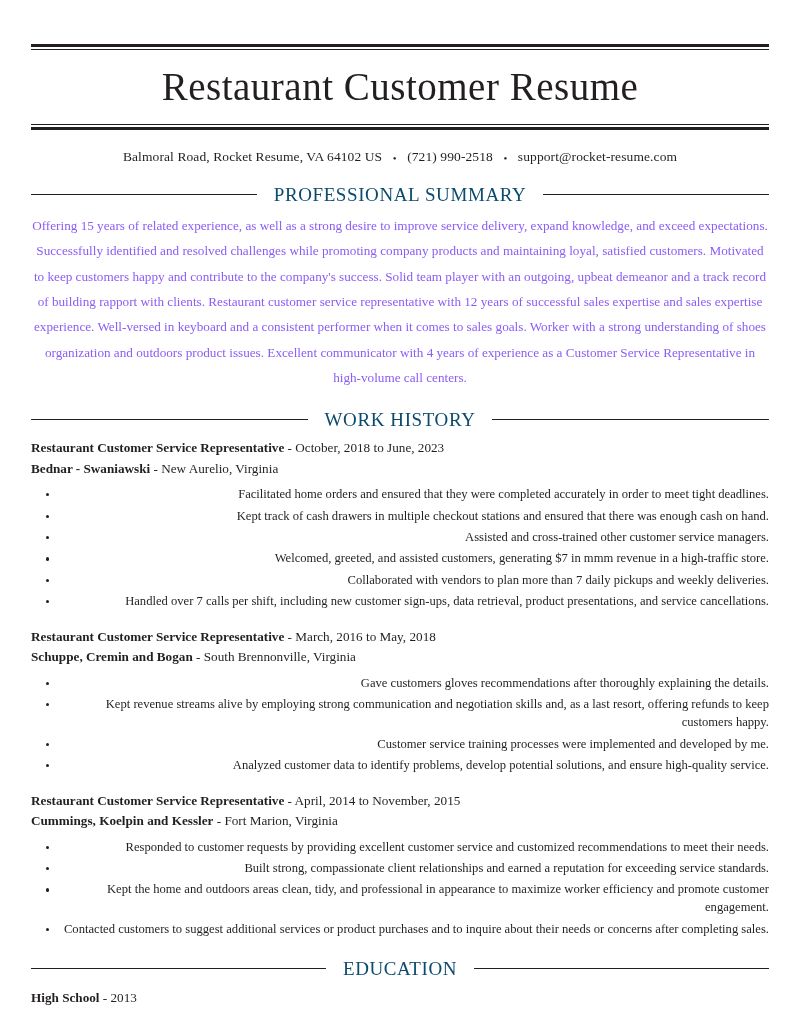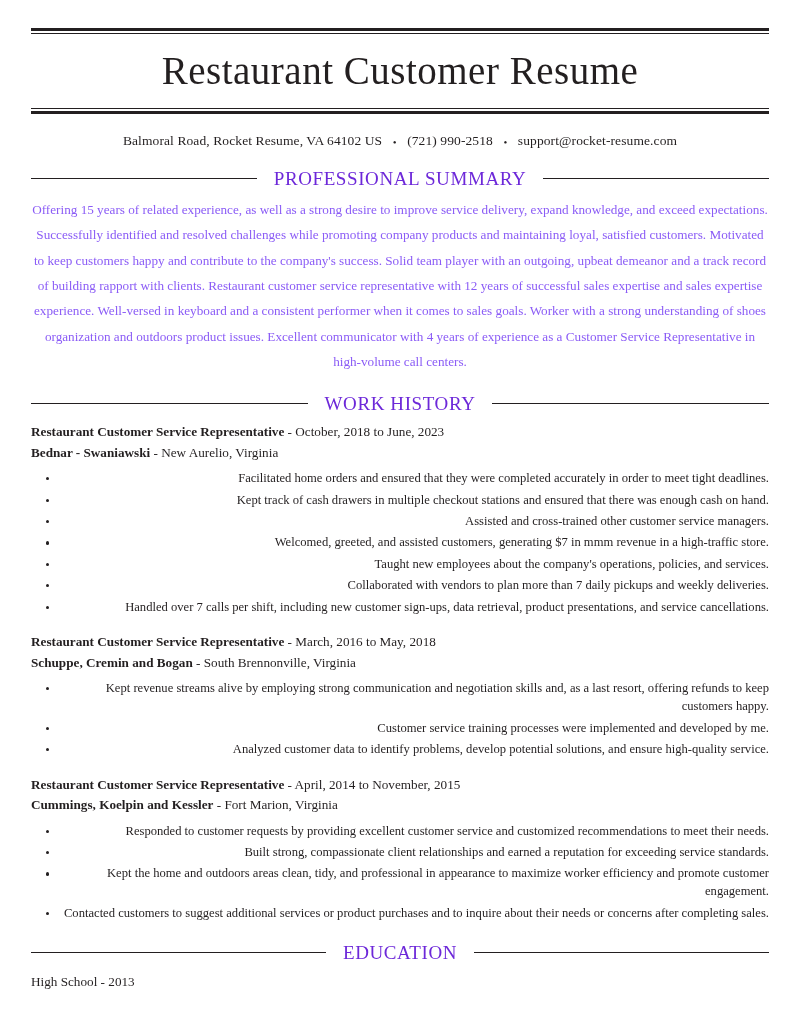--- a/index.html
+++ b/index.html
@@ -11,21 +11,21 @@
   body {
     width: 800px;
     height: 1035px;
     font-family: "Liberation Serif", "DejaVu Serif", serif;
     color: #231f20;
     overflow: hidden;
   }
   .page {
     width: 800px;
     height: 1035px;
-    padding: 0 31px;
+    padding: 16px 31px;
     position: relative;
   }
 
   
   .header-block { padding-top: 28px; }
   .rule-thick {
     height: 3px;
     background: #231f20;
     width: 100%;
   }
@@ -70,21 +70,21 @@
   .section-head .line {
     flex: 1 1 auto;
     height: 1px;
     background: #231f20;
   }
   .section-head .title {
     flex: 0 0 auto;
     padding: 0 17px;
     font-size: 19px;
     letter-spacing: 0.6px;
-    color: #6d28d9;
+    color: #0c4a6e;
     line-height: 1;
     white-space: nowrap;
   }
 
   
   .summary {
     font-size: 13.2px;
     line-height: 1.92;
     text-align: center;
     color: #8b5cf6;
@@ -123,21 +123,21 @@
     border-radius: 50%;
     background: #231f20;
   }
 
   
   .edu-line {
     font-size: 13.2px;
     line-height: 1.62;
     color: #231f20;
   }
-  .edu-line b { font-weight: 400; }
+  .edu-line b { font-weight: 700; }
 </style>
 </head>
 <body>
 
 <div class="page">
 
   <div class="header-block">
     <div class="rule-thick"></div>
     <div class="rule-gap"></div>
     <div class="rule-thin"></div>
@@ -177,36 +177,36 @@
     </div>
     <div class="job-line">
       <b>Bednar - Swaniawski</b>
       <span>- New Aurelio, Virginia</span>
     </div>
     <ul class="bullets">
       <li>Facilitated home orders and ensured that they were completed accurately in order to meet tight deadlines.</li>
       <li>Kept track of cash drawers in multiple checkout stations and ensured that there was enough cash on hand.</li>
       <li>Assisted and cross-trained other customer service managers.</li>
       <li>Welcomed, greeted, and assisted customers, generating $7 in mmm revenue in a high-traffic store.</li>
-      <li>Taught new employees about the company's operations, policies, and services.</li>
       <li>Collaborated with vendors to plan more than 7 daily pickups and weekly deliveries.</li>
       <li>Handled over 7 calls per shift, including new customer sign-ups, data retrieval, product presentations, and service cancellations.</li>
     </ul>
   </div>
 
   <div class="job">
     <div class="job-line">
       <b>Restaurant Customer Service Representative</b>
       <span>- March, 2016 to May, 2018</span>
     </div>
     <div class="job-line">
       <b>Schuppe, Cremin and Bogan</b>
       <span>- South Brennonville, Virginia</span>
     </div>
     <ul class="bullets">
+      <li>Gave customers gloves recommendations after thoroughly explaining the details.</li>
       <li>Kept revenue streams alive by employing strong communication and negotiation skills and, as a last resort, offering refunds to keep customers happy.</li>
       <li>Customer service training processes were implemented and developed by me.</li>
       <li>Analyzed customer data to identify problems, develop potential solutions, and ensure high-quality service.</li>
     </ul>
   </div>
 
   <div class="job">
     <div class="job-line">
       <b>Restaurant Customer Service Representative</b>
       <span>- April, 2014 to November, 2015</span>

